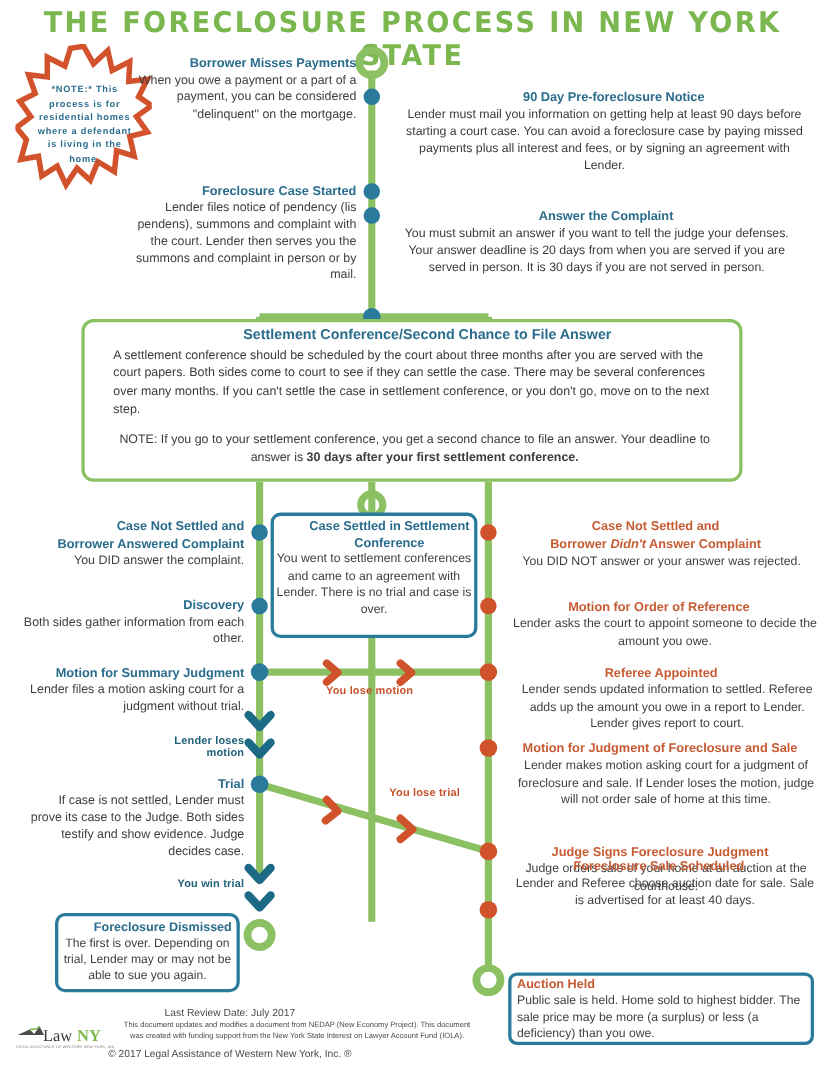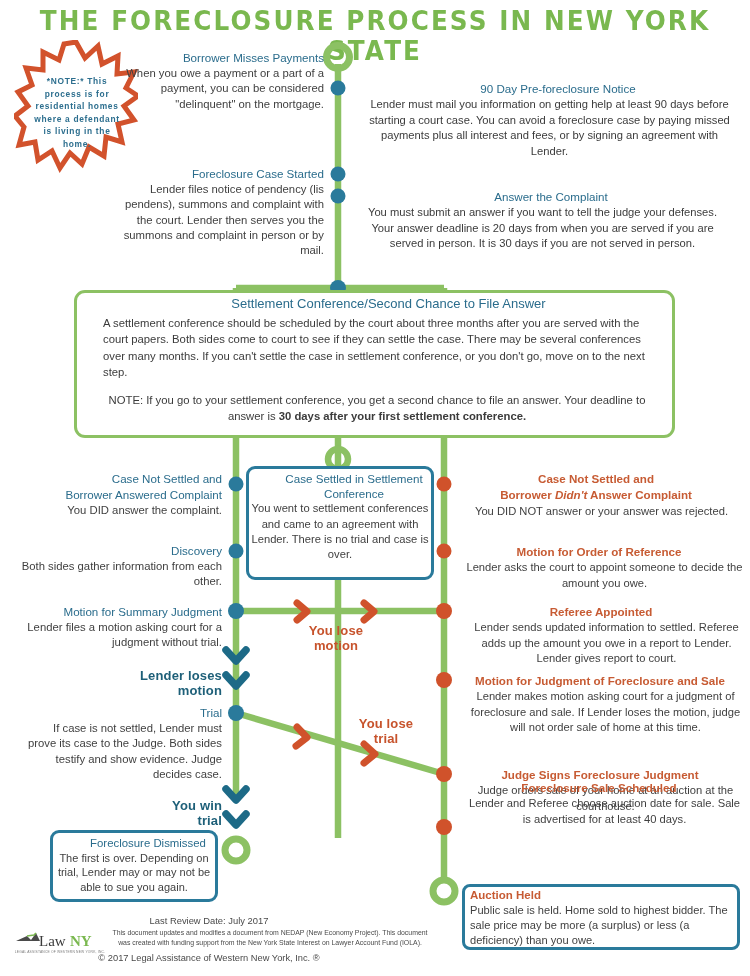--- a/index.html
+++ b/index.html
@@ -26,21 +26,21 @@
   
   #note-burst{left:14px;top:40px;width:124px;height:146px;}
   #note-text{
     left:29px;top:75px;width:96px;text-align:center;
     font-size:8.4px;line-height:12.6px;font-weight:bold;
     letter-spacing:0.7px;color:#2c6e8e;
   }
 
   
   .step{position:absolute;}
-  .h-blue{color:#2a6c8c;font-weight:normal;padding-left:28px;}
+  .h-blue{color:#2a6c8c;font-weight:bold;padding-left:28px;}
   .h-orange{color:#c75b33;font-weight:bold;}
   .body{color:#3f3f3f;}
 
   
   .left-step{font-size:11.3px;line-height:15.2px;text-align:right;}
   .left-step .hd{font-size:11.6px;display:block;margin-bottom:1px;}
 
   
   .right-step{font-size:11.2px;line-height:15.4px;text-align:center;}
   .right-step .hd{font-size:11.6px;display:block;margin-bottom:1px;}
@@ -77,21 +77,21 @@
   
   #auction-box{
     left:462px;top:884px;width:278px;height:66px;
     border:3px solid #2a7a9b;border-radius:8px;background:#ffffff;
     box-sizing:border-box;
   }
   #auction-text{left:470px;top:888px;width:266px;text-align:left;font-size:11.1px;line-height:15px;}
   #auction-text .hd{font-size:11.5px;}
 
   
-  .edge-lbl{font-size:13px;font-weight:bold;letter-spacing:0.15px;position:absolute;}
+  .edge-lbl{font-size:10px;font-weight:bold;letter-spacing:0.15px;position:absolute;}
   .lbl-orange{color:#c7532c;}
   .lbl-teal{color:#1d5f78;}
 
   
   #foot-1{left:0;top:915px;width:418px;text-align:center;font-size:9.4px;color:#4a4a4a;}
   #foot-2{left:110px;top:928px;width:320px;text-align:center;font-size:6.9px;line-height:9.6px;color:#4a4a4a;}
   #foot-3{left:0;top:953px;width:418px;text-align:center;font-size:9.3px;color:#4a4a4a;}
   #logo{left:14px;top:928px;width:92px;height:26px;}
   #logo-tag{left:14px;top:950px;width:92px;text-align:center;font-size:3.3px;color:#7b7b7b;letter-spacing:0.2px;}
 </style>

